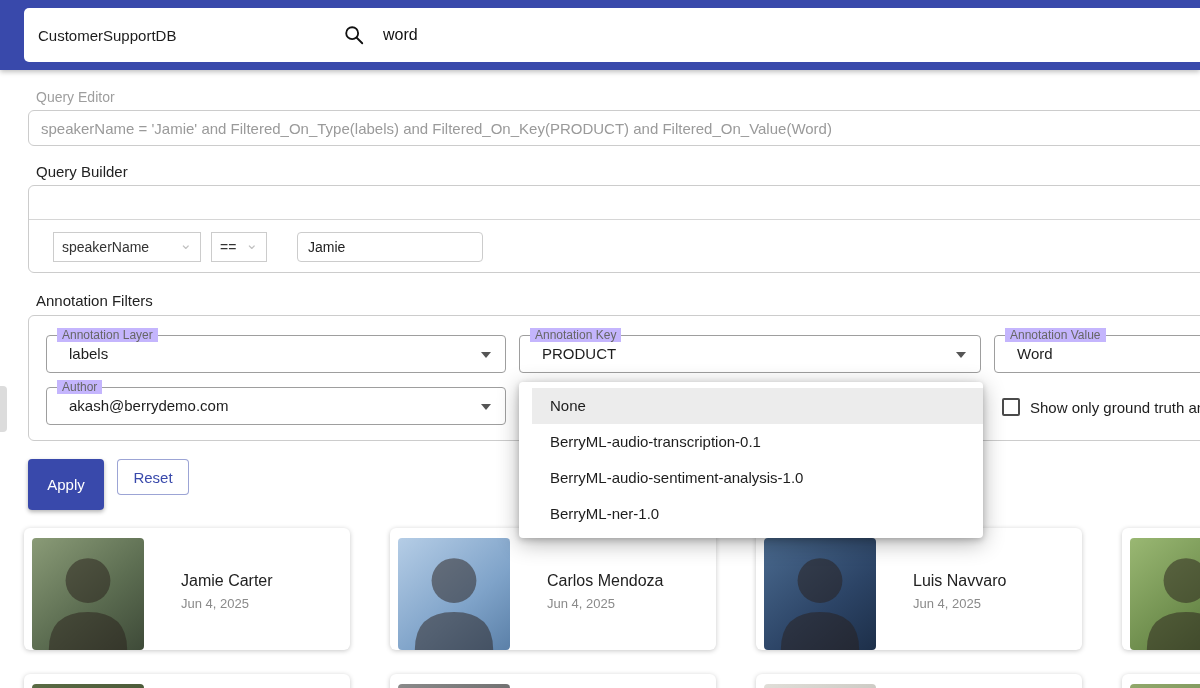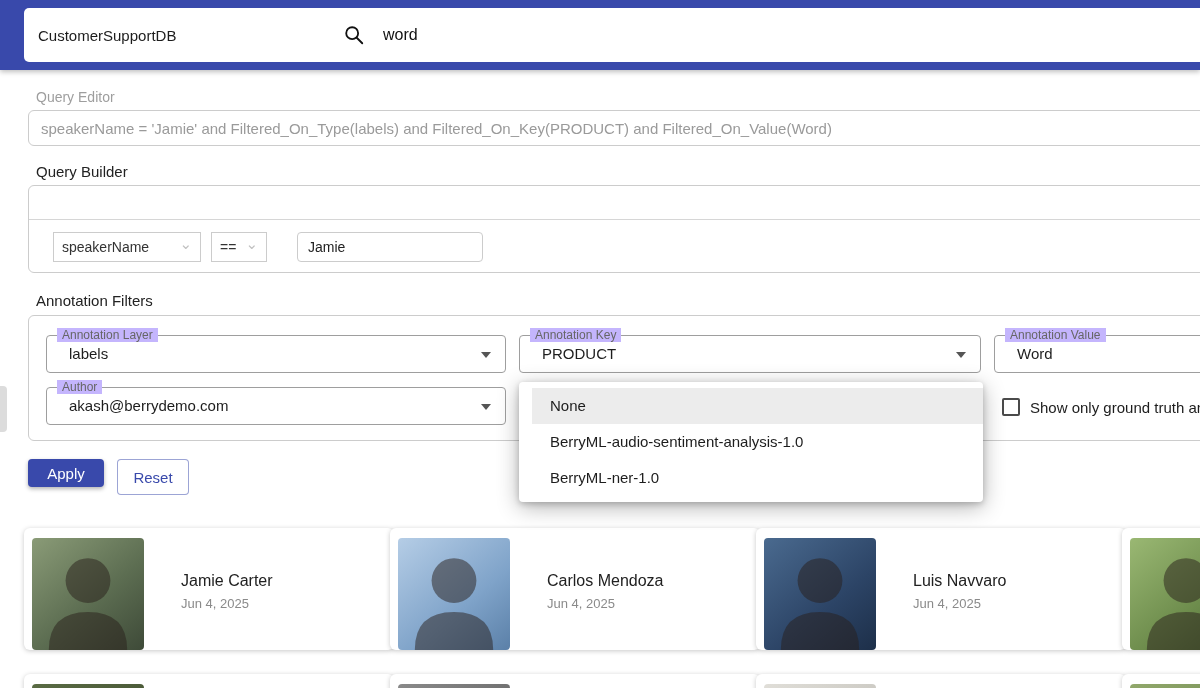--- a/index.html
+++ b/index.html
@@ -63,30 +63,30 @@
 
   
   .menu{position:absolute;left:519px;top:382px;width:464px;padding:6px 0;background:#fff;
         border-radius:4px;z-index:30;
         box-shadow:0 5px 22px rgba(0,0,0,.30),0 2px 6px rgba(0,0,0,.20);}
   .menu-item{height:36px;line-height:36px;padding:0 18px;font-size:15px;color:#1d1d1d;
              cursor:pointer;white-space:nowrap;margin-left:13px;}
   .menu-item.selected{background:#ececec;}
 
   
-  .btn-apply{position:absolute;left:28px;top:459px;width:76px;height:28px;background:#3949ab;
+  .btn-apply{position:absolute;left:28px;top:459px;width:76px;height:51px;background:#3949ab;
              color:#fff;border:none;border-radius:4px;font-size:15px;cursor:pointer;
              font-family:"Liberation Sans",sans-serif;box-shadow:0 2px 4px rgba(0,0,0,.3);}
   .btn-reset{position:absolute;left:117px;top:459px;width:72px;height:36px;background:#fff;
              color:#3949ab;border:1px solid rgba(57,73,171,.5);border-radius:4px;font-size:15px;
              cursor:pointer;font-family:"Liberation Sans",sans-serif;}
 
   
   .card{position:absolute;top:528px;width:326px;height:122px;background:#fff;border-radius:6px;
-        box-shadow:0 1px 5px rgba(0,0,0,.22);padding-left:44px;}
+        box-shadow:0 1px 5px rgba(0,0,0,.22);}
   .card.c1{left:24px}.card.c2{left:390px}.card.c3{left:756px}.card.c4{left:1122px}
   .card.r2{top:674px}
   .avatar{position:absolute;left:8px;top:10px;width:112px;height:112px;border-radius:4px;
           overflow:hidden;}
   .avatar svg{width:100%;height:100%;display:block;}
   .card-name{position:absolute;left:157px;top:44px;font-size:16px;color:#212121;white-space:nowrap;}
   .card-date{position:absolute;left:157px;top:68px;font-size:13px;color:#8a8a8a;white-space:nowrap;}
   .av1{background:linear-gradient(140deg,#8a9b77 0%,#5d6e52 55%,#3e4a38 100%);}
   .av2{background:linear-gradient(140deg,#b5cde6 0%,#7fa3c9 60%,#5b80a8 100%);}
   .av3{background:linear-gradient(140deg,#4a6a8f 0%,#2c4466 60%,#1d2f49 100%);}
@@ -161,20 +161,21 @@
     <span class="flabel">Author</span>
     <span class="fval">akash@berrydemo.com</span>
     <span class="caret"></span>
   </div>
 
   <div class="gt-check"></div>
   <div class="gt-label">Show only ground truth ann</div>
 
   <div class="menu">
     <div class="menu-item selected">None</div>
+    <div class="menu-item">BerryML-audio-transcription-0.1</div>
     <div class="menu-item">BerryML-audio-sentiment-analysis-1.0</div>
     <div class="menu-item">BerryML-ner-1.0</div>
   </div>
 
   <button class="btn-apply">Apply</button>
   <button class="btn-reset">Reset</button>
 
   <div class="card c1">
     <div class="avatar av1">
       <svg viewBox="0 0 100 100">

